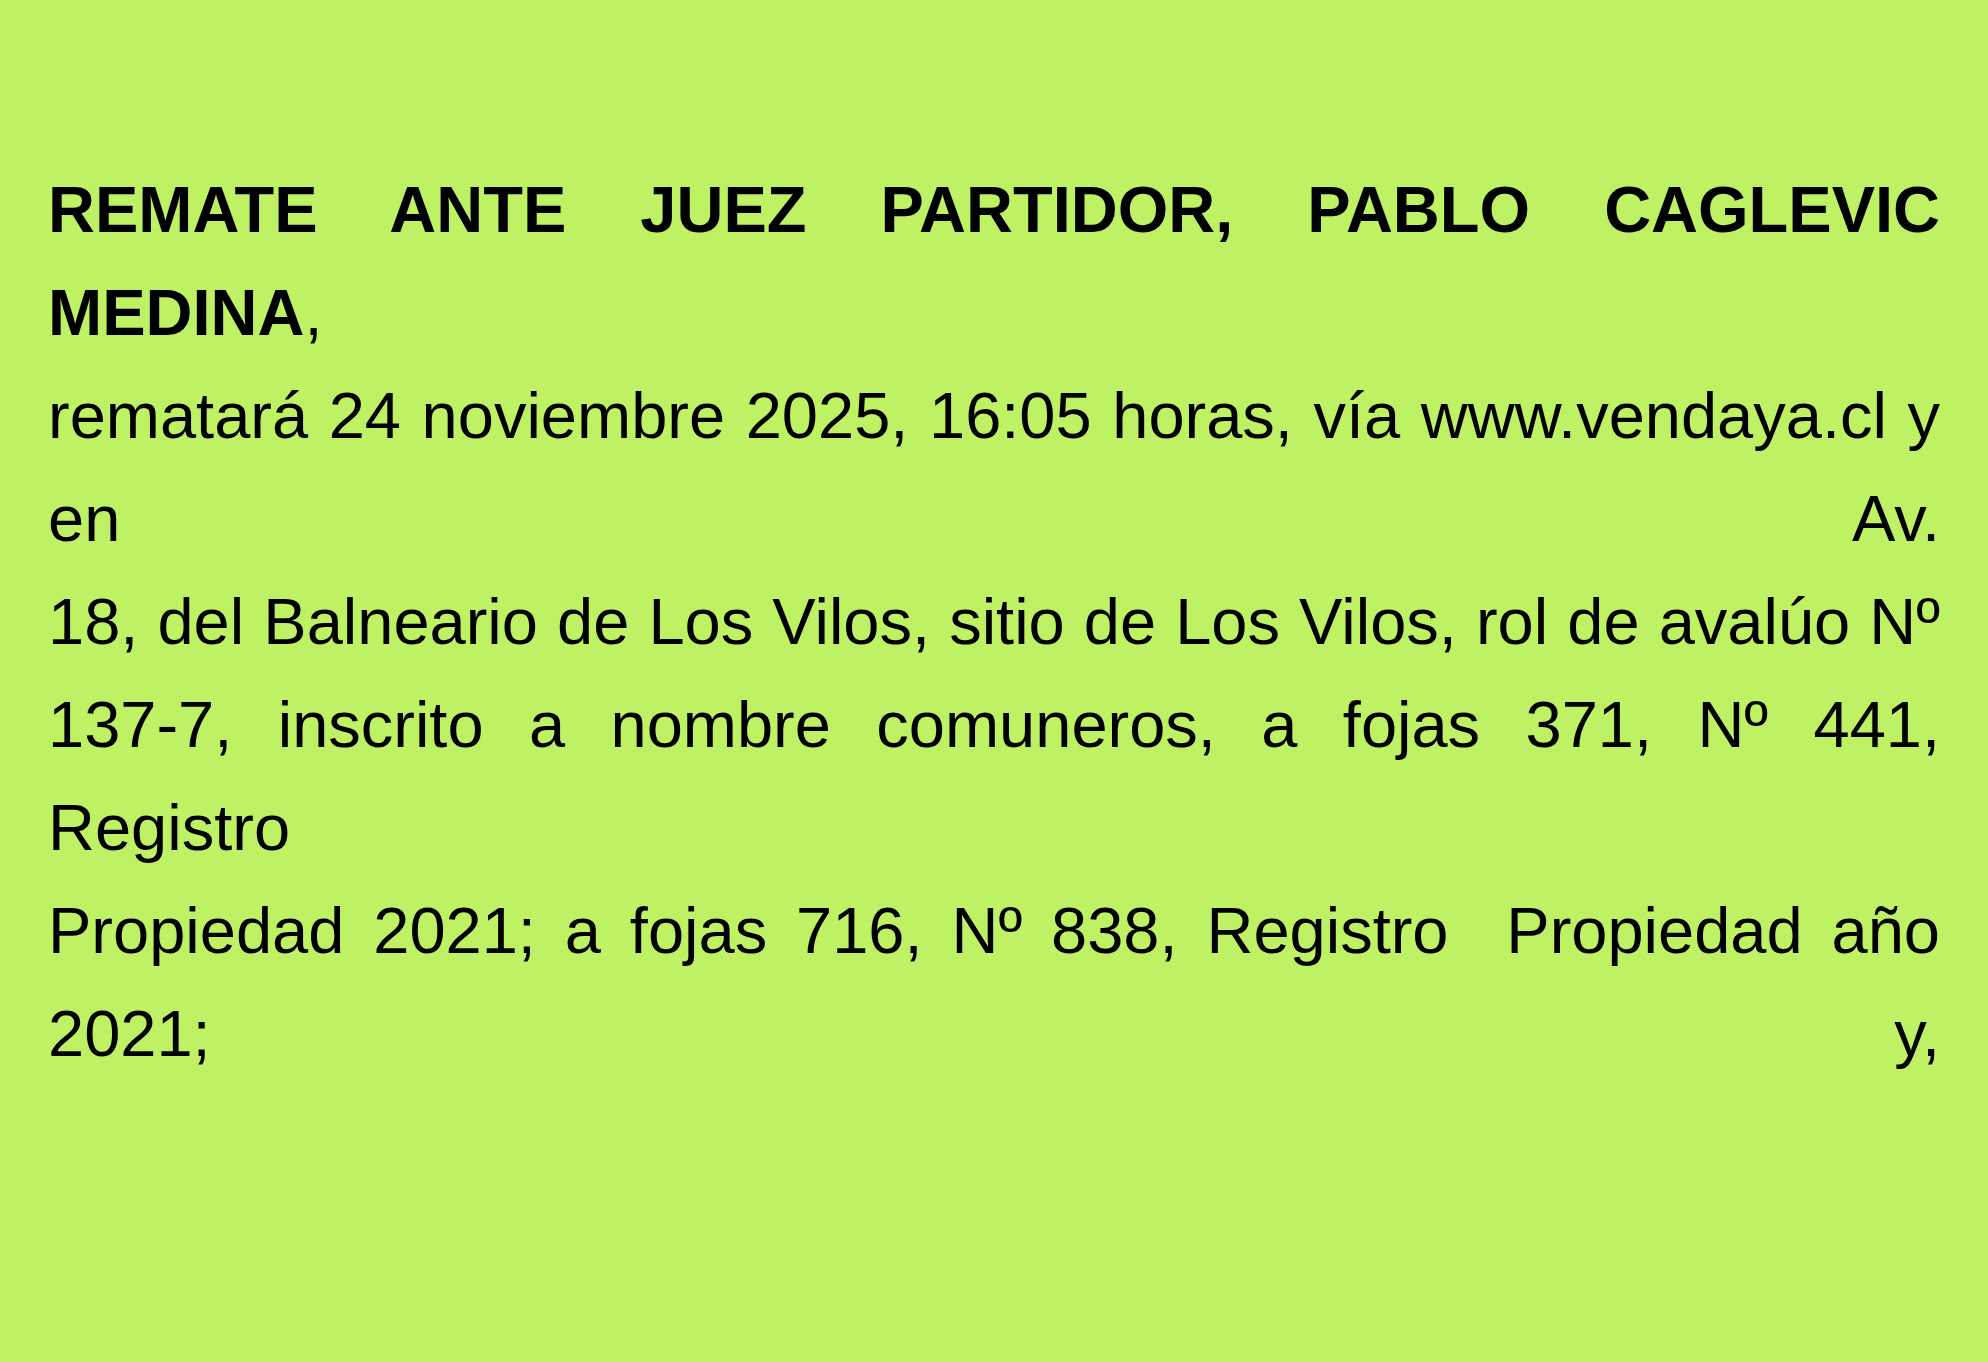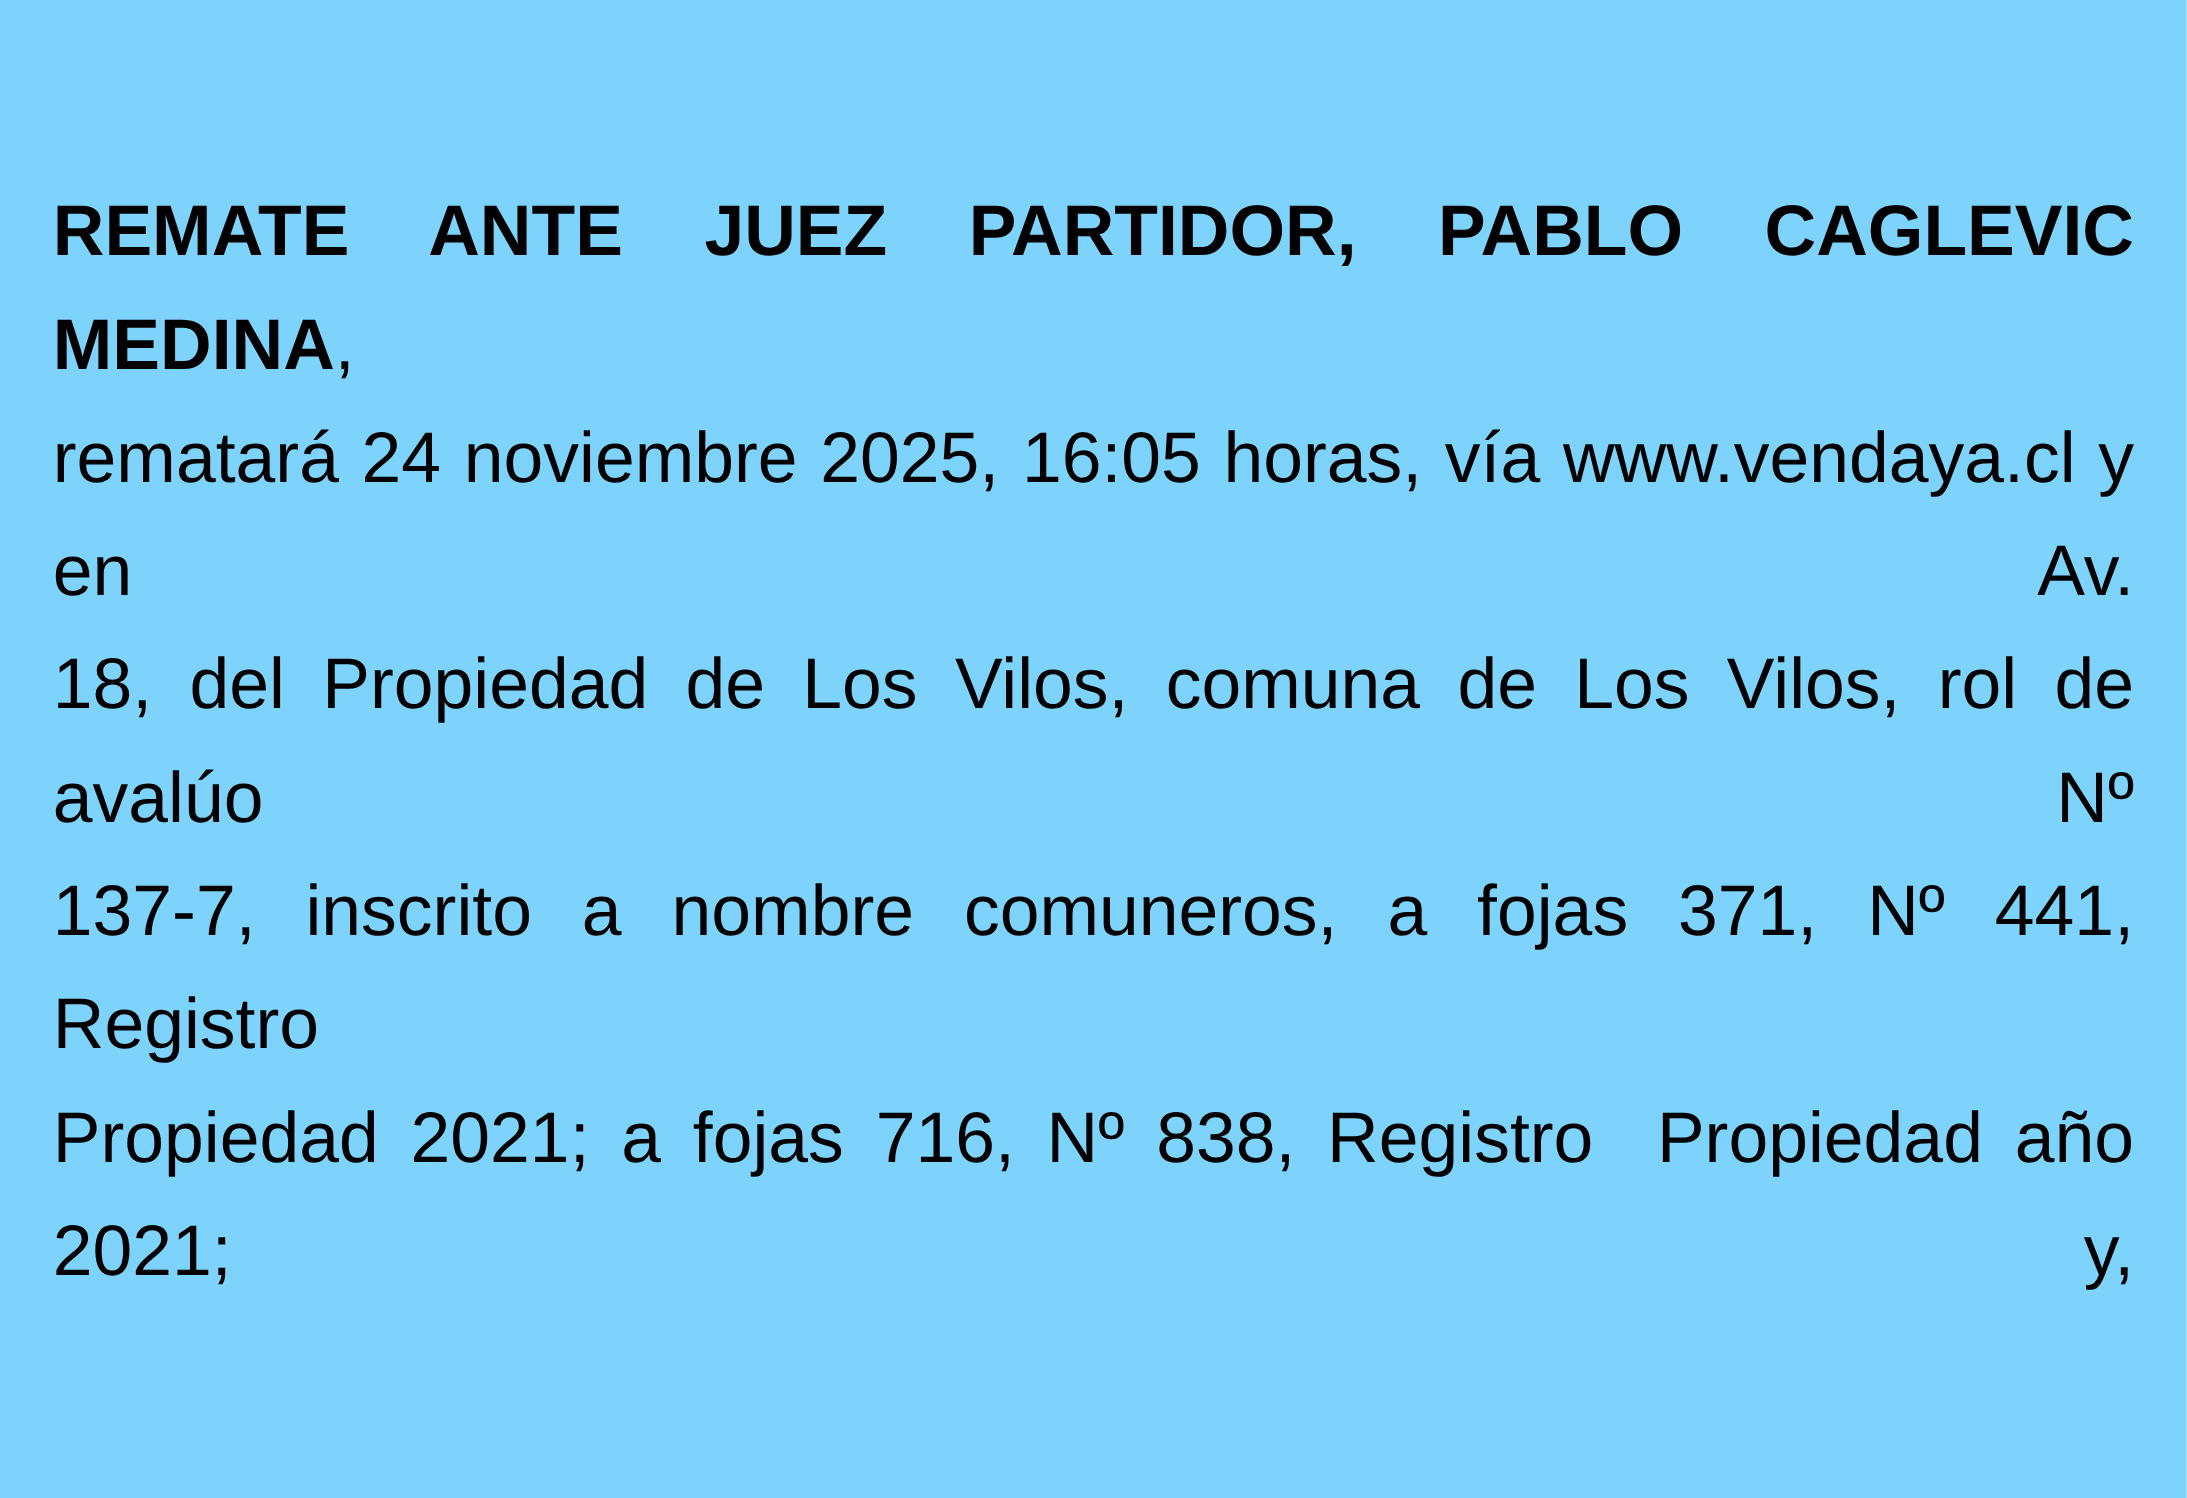--- a/index.html
+++ b/index.html
@@ -4,21 +4,21 @@
 <style>
   html, body {
     margin: 0;
     padding: 0;
     background: #ffffff;
   }
   .page {
     position: relative;
     width: 1988px;
     height: 1362px;
-    background: #7dd3fc;
+    background: #bef264;
     overflow: hidden;
   }
   .notice {
     position: absolute;
     left: 48px;
     right: 48px;
     top: 158px;
     color: #000000;
     font-family: "Liberation Sans", "DejaVu Sans", sans-serif;
     font-size: 65px;
@@ -34,17 +34,17 @@
     font-weight: 700;
   }
 </style>
 </head>
 <body>
 
 <div class="page">
   <div class="notice" id="notice">
       <div class="line"><span class="seg-bold">REMATE ANTE JUEZ PARTIDOR, PABLO CAGLEVIC MEDINA</span><span class="seg-regular">,</span></div>
       <div class="line"><span class="seg-regular">rematará 24 noviembre 2025, 16:05 horas, vía www.vendaya.cl y en Av.</span></div>
-      <div class="line"><span class="seg-regular">18, del Propiedad de Los Vilos, comuna de Los Vilos, rol de avalúo Nº</span></div>
+      <div class="line"><span class="seg-regular">18, del Balneario de Los Vilos, sitio de Los Vilos, rol de avalúo Nº</span></div>
       <div class="line"><span class="seg-regular">137-7, inscrito a nombre comuneros, a fojas 371, Nº 441, Registro</span></div>
       <div class="line"><span class="seg-regular">Propiedad 2021; a fojas 716, Nº 838, Registro&nbsp; Propiedad año 2021; y,</span></div>
     </div>
 </div>
 
 </body></html>

